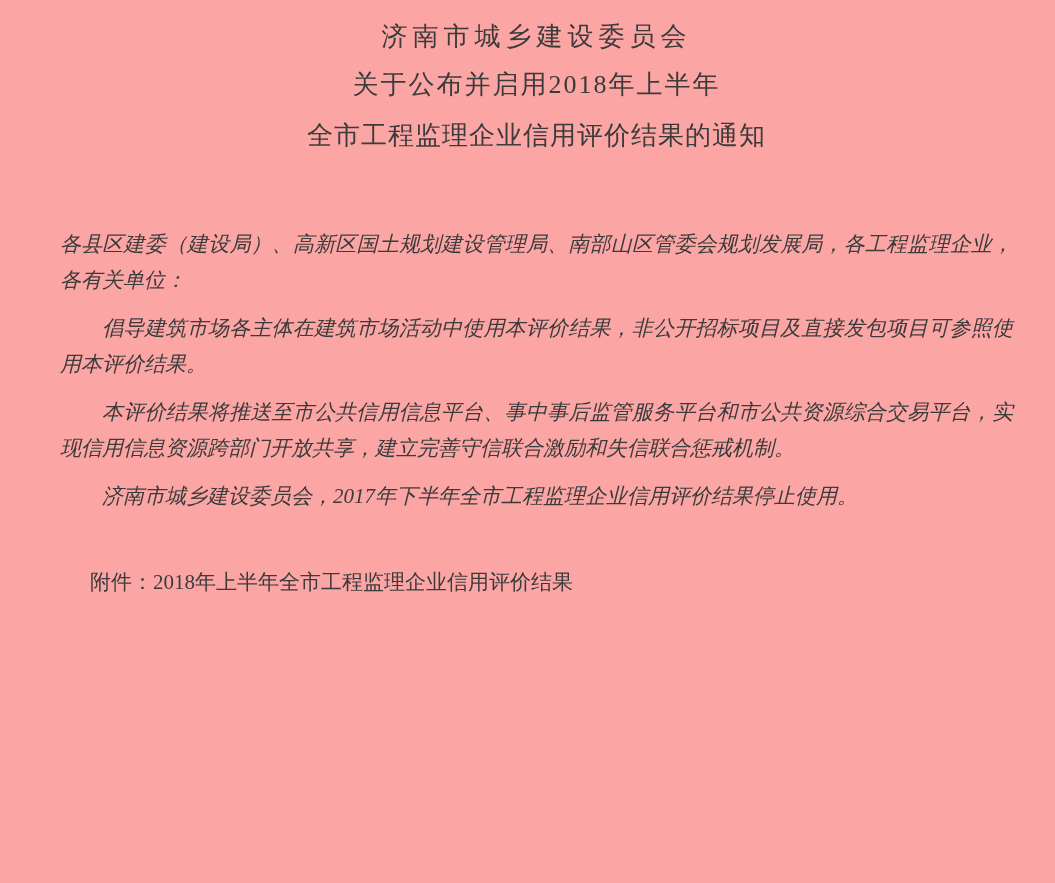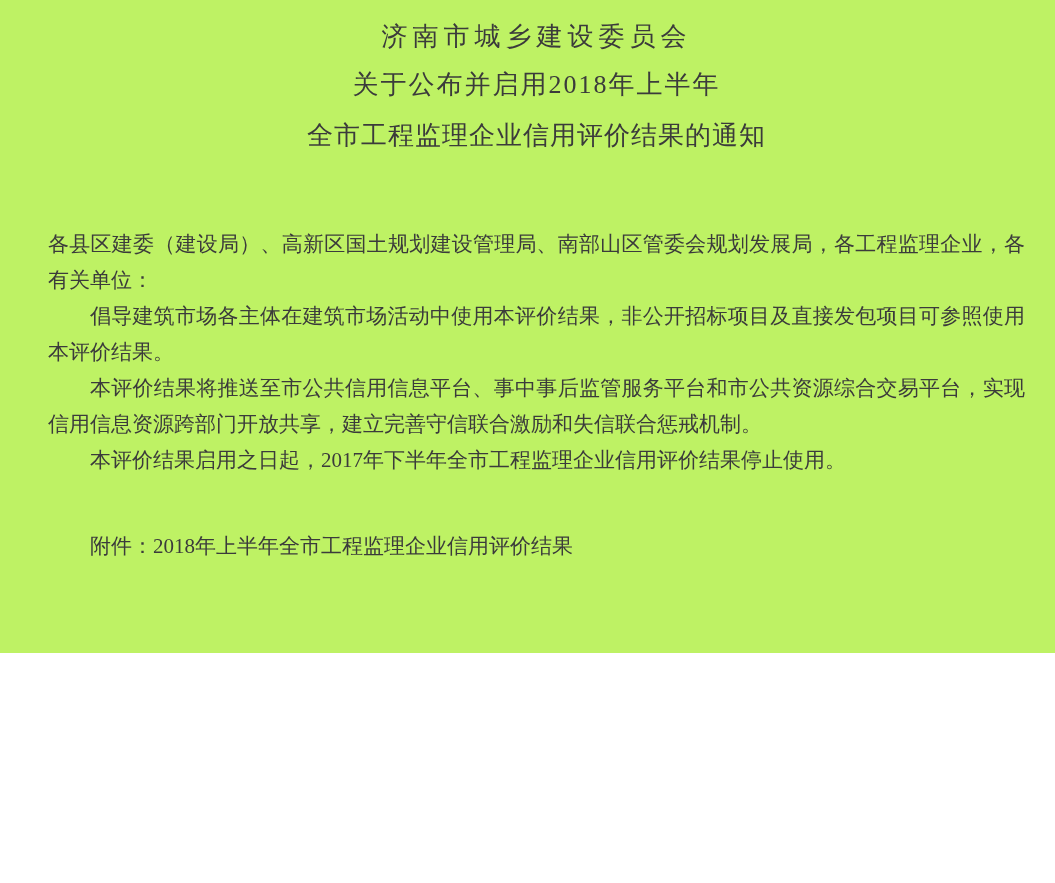--- a/index.html
+++ b/index.html
@@ -11,23 +11,23 @@
     width: 1055px;
     height: 883px;
     overflow: hidden;
     font-family: "Liberation Serif", "DejaVu Serif", serif;
     color: #3b3b3b;
     -webkit-font-smoothing: antialiased;
   }
   .page {
     box-sizing: border-box;
     width: 1055px;
-    height: 653px;
+    height: 883px;
     padding: 13px 30px 0 48px;
-    background: #bef264;
+    background: #fca5a5;
   }
   .title-block {
     text-align: center;
   }
   .title-line {
     font-size: 26px;
     font-weight: normal;
     margin: 0;
   }
   .title-line-1 { line-height: 47px; letter-spacing: 5px; }
@@ -40,22 +40,23 @@
     margin-top: 15px;
     letter-spacing: 1px;
   }
   .body-block {
     margin-top: 64px;
     font-size: 21px;
     line-height: 36px;
     text-align: justify;
   }
   .body-block p {
-    margin: 0;
+    margin: 12px;
     padding: 0;
+    font-style: italic;
   }
   p.salutation {
     text-indent: 0;
   }
   p.indented {
     text-indent: 2em;
   }
   .attachment-line {
     margin-top: 50px;
     font-size: 21px;
@@ -72,18 +73,18 @@
     <div class="title-line title-line-1">济南市城乡建设委员会</div>
     <div class="title-line title-line-2">关于公布并启用2018年上半年</div>
     <div class="title-line title-line-3">全市工程监理企业信用评价结果的通知</div>
   </div>
 
 
   <div class="body-block">
     <p class="salutation">各县区建委（建设局）、高新区国土规划建设管理局、南部山区管委会规划发展局，各工程监理企业，各有关单位：</p>
     <p class="indented">倡导建筑市场各主体在建筑市场活动中使用本评价结果，非公开招标项目及直接发包项目可参照使用本评价结果。</p>
     <p class="indented">本评价结果将推送至市公共信用信息平台、事中事后监管服务平台和市公共资源综合交易平台，实现信用信息资源跨部门开放共享，建立完善守信联合激励和失信联合惩戒机制。</p>
-    <p class="indented">本评价结果启用之日起，2017年下半年全市工程监理企业信用评价结果停止使用。</p>
+    <p class="indented">济南市城乡建设委员会，2017年下半年全市工程监理企业信用评价结果停止使用。</p>
   </div>
 
   <div class="attachment-line">附件：2018年上半年全市工程监理企业信用评价结果</div>
 
 </div>
 
 </body></html>

